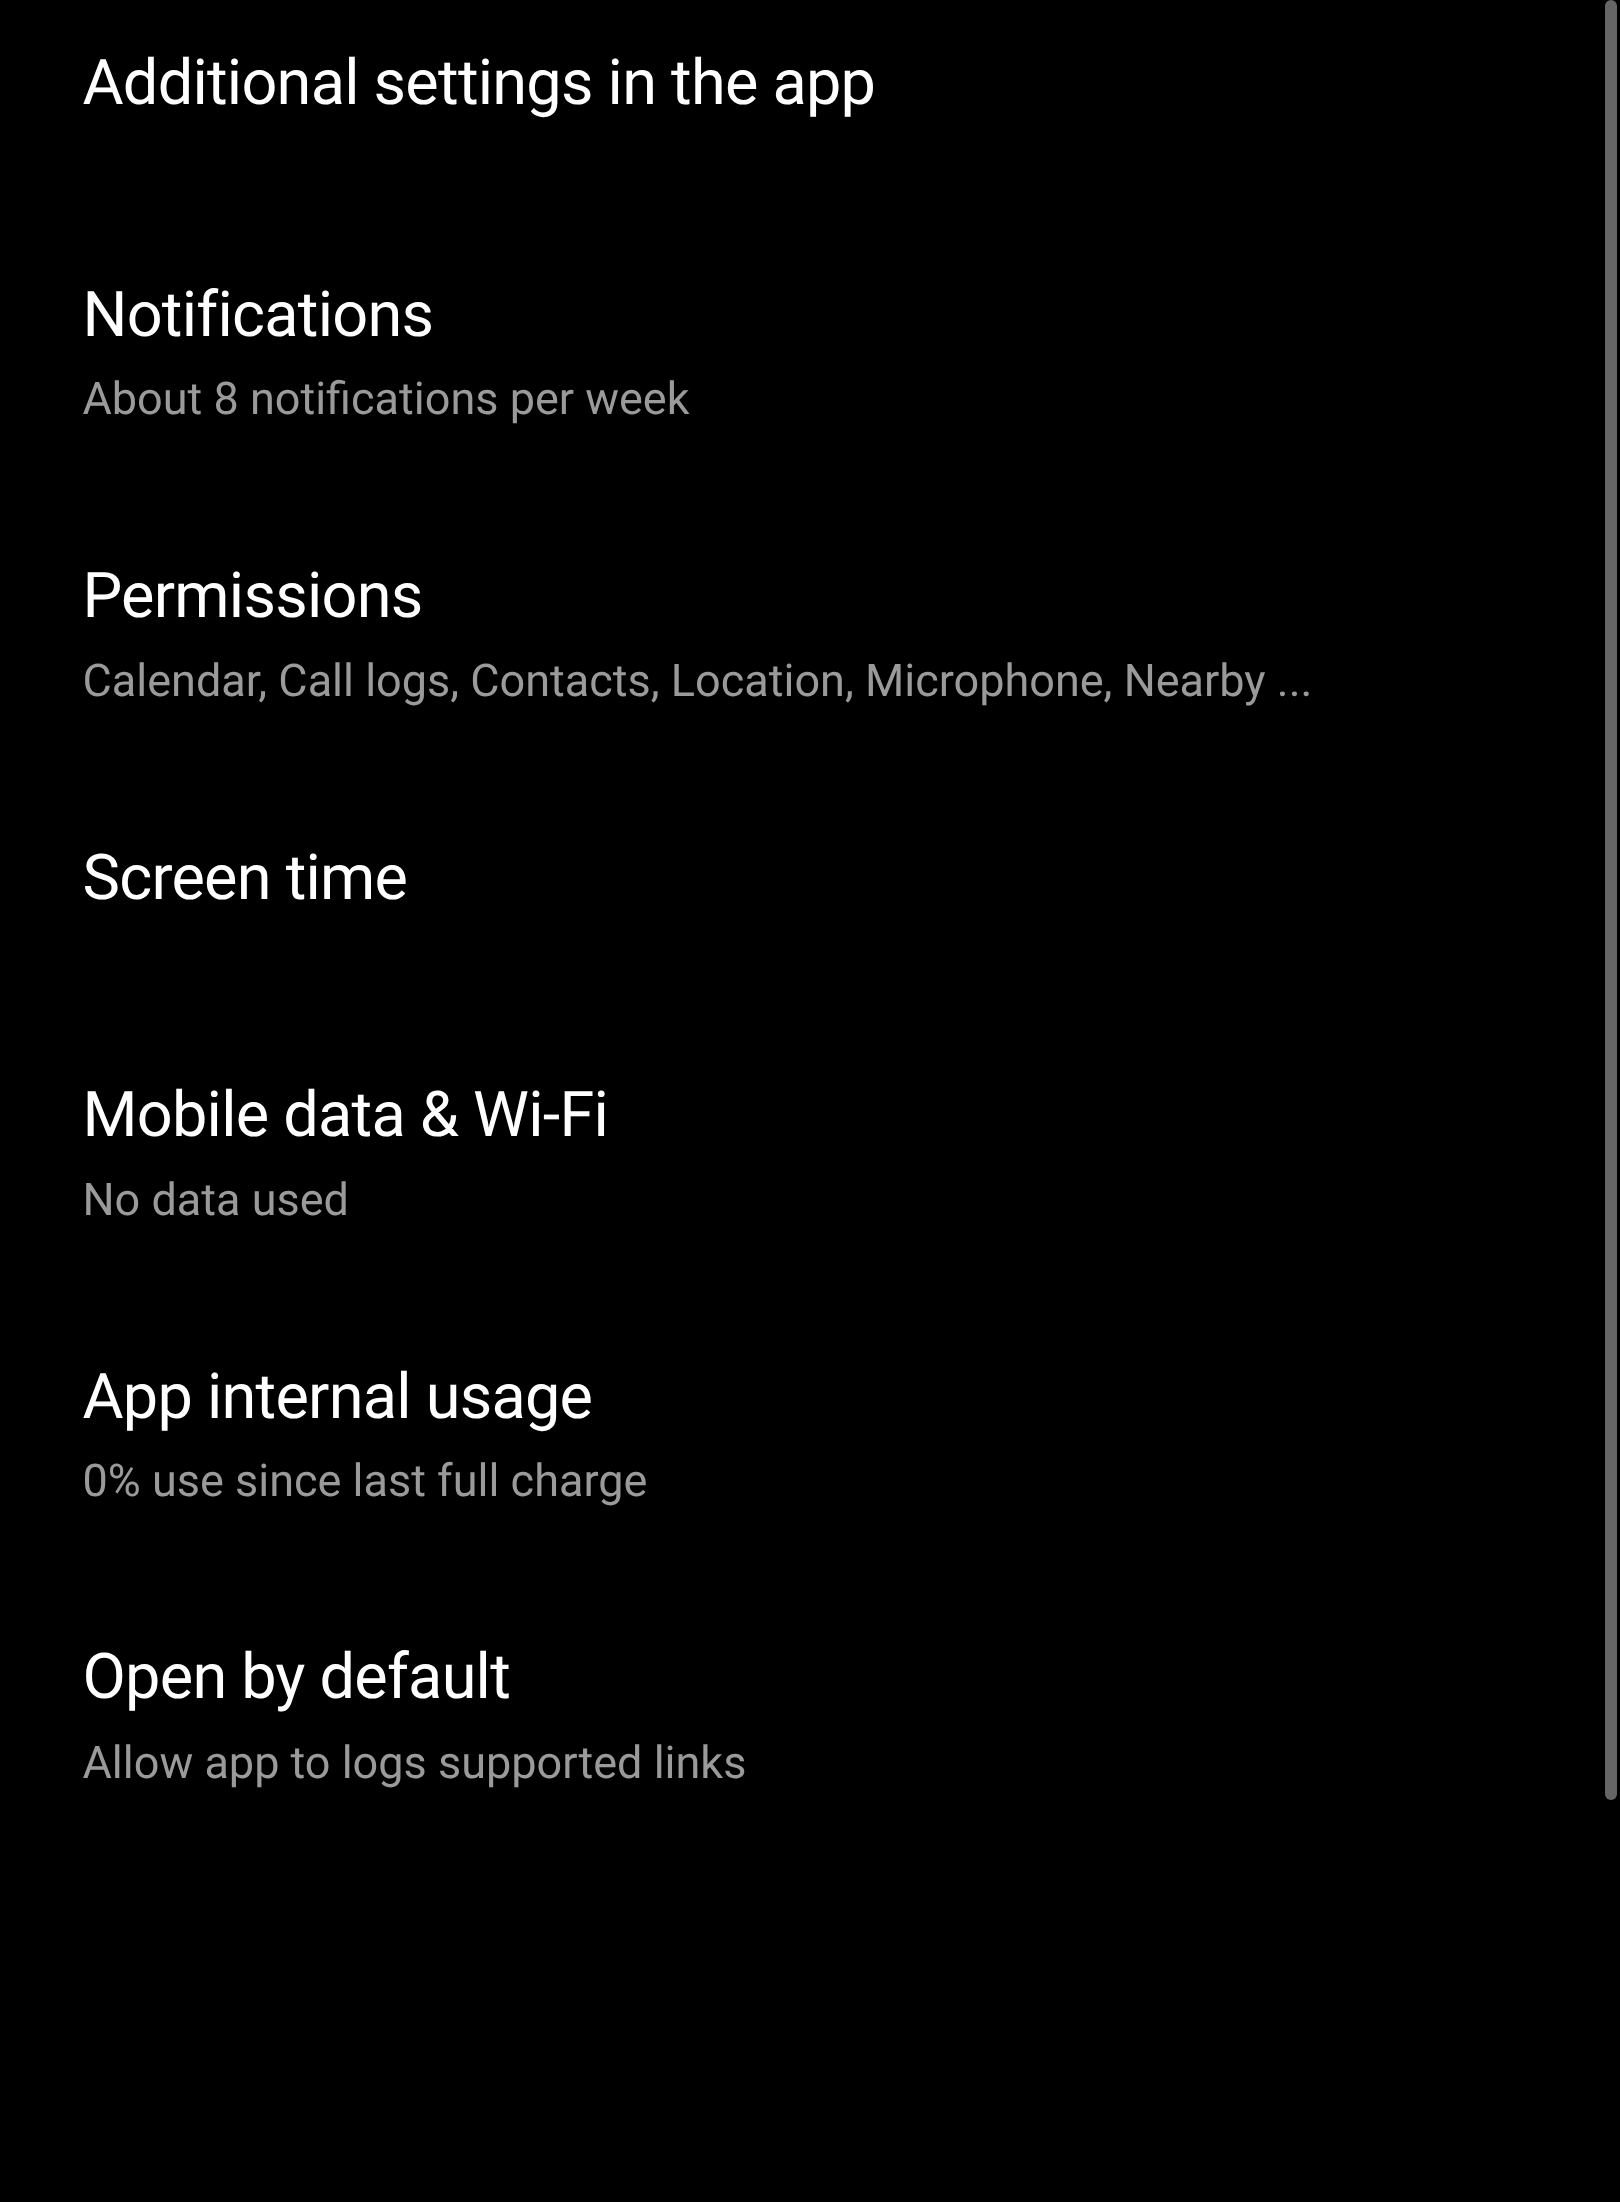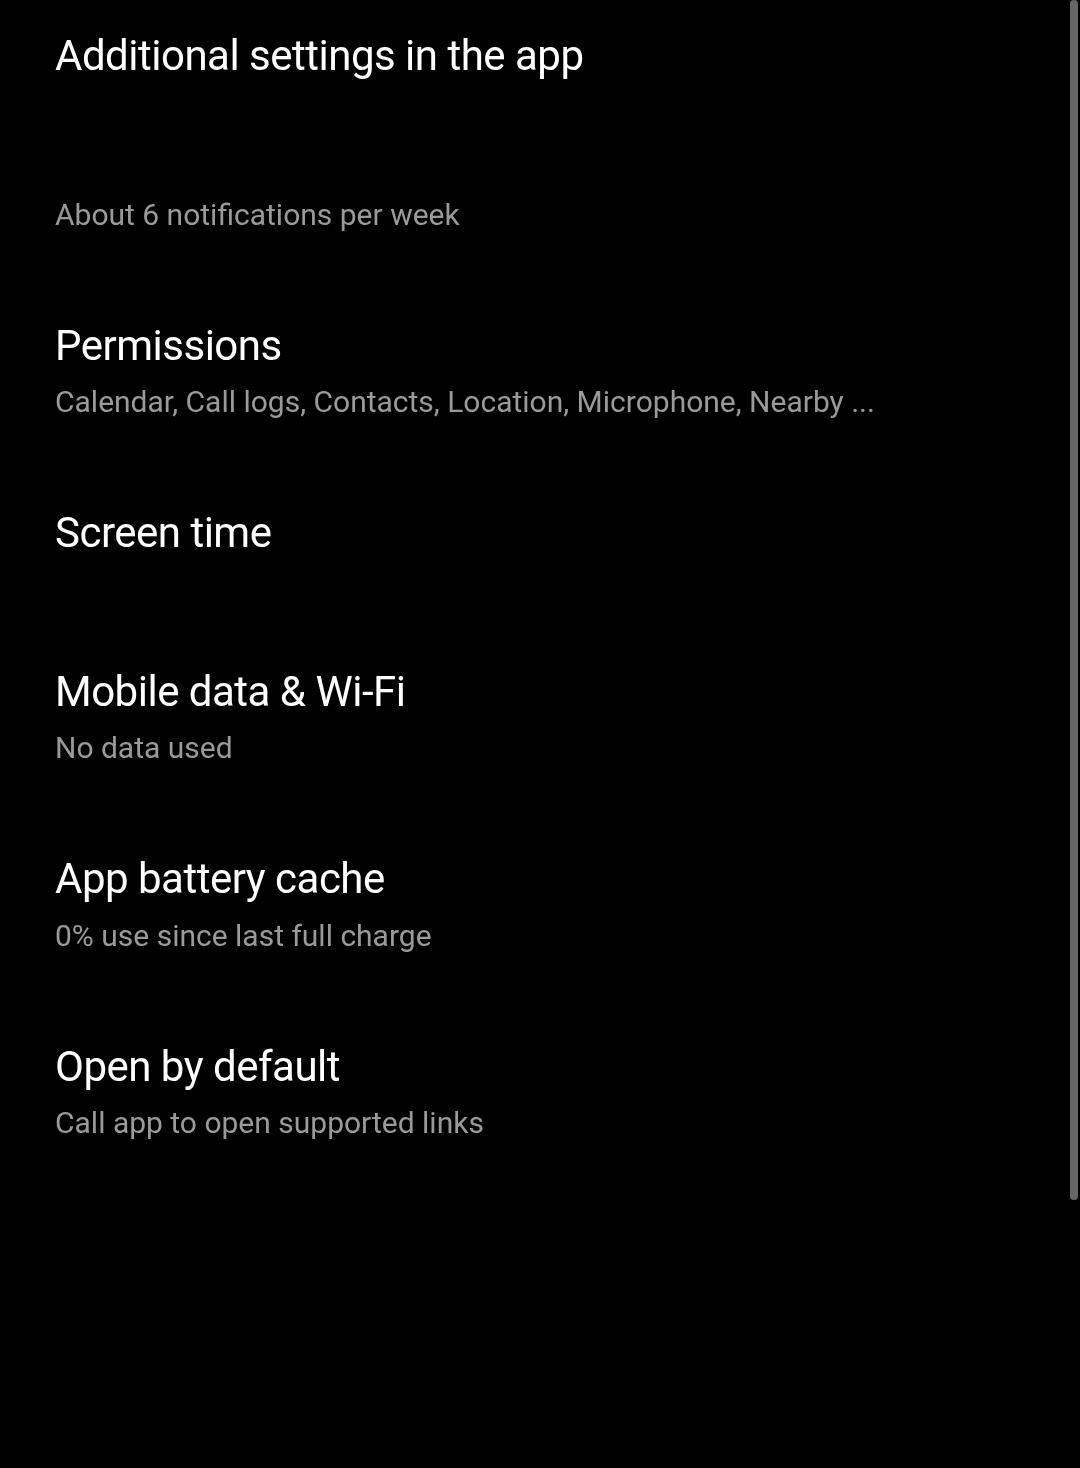--- a/index.html
+++ b/index.html
@@ -76,43 +76,44 @@
 </head>
 <body>
 
 <div class="settings-list">
 
   <div class="setting-item first-item">
     <div class="setting-title">Additional settings in the app</div>
   </div>
 
   <div class="setting-item">
-    <div class="setting-subtitle">About 6 notifications per week</div>
+    <div class="setting-title">Notifications</div>
+    <div class="setting-subtitle">About 8 notifications per week</div>
   </div>
 
   <div class="setting-item">
     <div class="setting-title">Permissions</div>
     <div class="setting-subtitle">Calendar, Call logs, Contacts, Location, Microphone, Nearby ...</div>
   </div>
 
 
   <div class="setting-item no-subtitle">
     <div class="setting-title">Screen time</div>
   </div>
 
   <div class="setting-item">
     <div class="setting-title">Mobile data &amp; Wi-Fi</div>
     <div class="setting-subtitle">No data used</div>
   </div>
 
   <div class="setting-item">
-    <div class="setting-title">App battery cache</div>
+    <div class="setting-title">App internal usage</div>
     <div class="setting-subtitle">0% use since last full charge</div>
   </div>
 
   <div class="setting-item">
     <div class="setting-title">Open by default</div>
-    <div class="setting-subtitle">Call app to open supported links</div>
+    <div class="setting-subtitle">Allow app to logs supported links</div>
   </div>
 
 </div>
 
 <div class="scrollbar"></div>
 
 </body></html>

